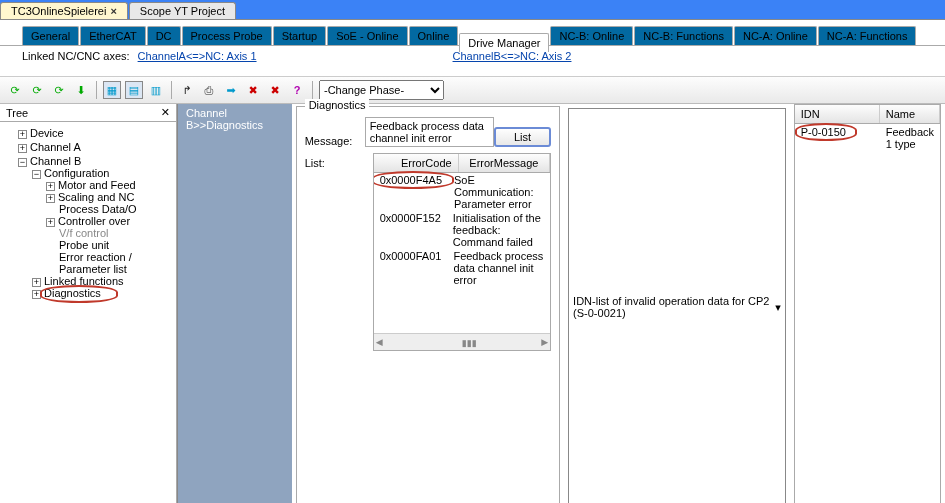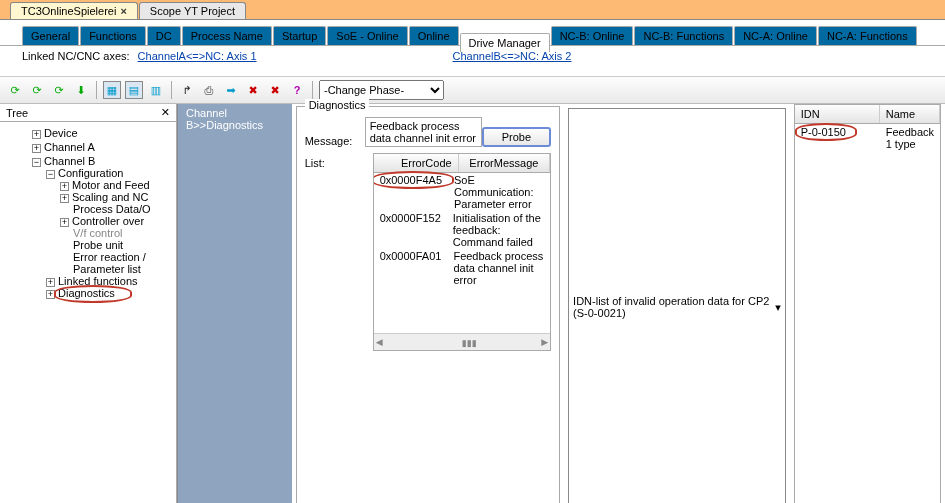--- a/index.html
+++ b/index.html
@@ -1,18 +1,18 @@
 <!DOCTYPE html>
 <html><head>
 <meta charset="utf-8">
 <style>
 * { box-sizing: border-box; margin: 0; padding: 0; font-family: "Segoe UI", Tahoma, sans-serif; font-size: 11px; }
 body { background: #fff; width: 945px; height: 503px; overflow: hidden; }
 
-.file-tabs { display: flex; background: #fdba74; border-bottom: 1px solid #888; height: 20px; padding-left: 10px; align-items: flex-end; }
+.file-tabs { display: flex; background: #3b82f6; border-bottom: 1px solid #888; height: 20px; align-items: flex-end; }
 .file-tab { padding: 2px 10px; border: 1px solid #888; border-bottom: none; background: #e8e8e8; margin-right: 1px; border-radius: 3px 3px 0 0; display: flex; align-items: center; gap: 4px; }
 .file-tab.active { background: #fff7cf; }
 .close-x { font-weight: bold; cursor: pointer; color: #333; }
 
 .body-wrap { padding: 4px 0 0 0; }
 
 .sub-tabs { display: flex; border-bottom: 1px solid #aaa; padding-left: 22px; height: 22px; align-items: flex-end; }
 .sub-tab { padding: 3px 8px; border: 1px solid #aaa; background: #0369a1; border-radius: 2px 2px 0 0; margin-right: 1px; border-bottom: none; cursor: pointer; white-space: nowrap; }
 .sub-tab.active { background: #fff; position: relative; top: 7px; }
 
@@ -27,21 +27,21 @@
 .g-green { color: #0a0; }
 .g-blue { color: #09c; }
 .g-red { color: #c00; }
 .g-black { color: #222; }
 .tb-btn.pressed { border: 1px solid #888; background: #dbe6f3; }
 
 .main-split { display: flex; height: calc(503px - 20px - 22px - 25px - 26px - 4px); }
 .tree-panel { width: 177px; border-right: 1px solid #aaa; display: flex; flex-direction: column; }
 .tree-head { display: flex; justify-content: space-between; align-items: center; padding: 2px 6px; border-bottom: 1px solid #aaa; background: #fff; }
 .tree-head .tx { font-weight: normal; }
-.tree-body { padding: 4px 18px; overflow: hidden; }
+.tree-body { padding: 4px 4px; overflow: hidden; }
 
 ul.tree, ul.tree ul { list-style: none; padding-left: 14px; }
 ul.tree > li { padding: 1px 0; white-space: nowrap; }
 .exp { display: inline-block; width: 9px; height: 9px; border: 1px solid #888; text-align: center; line-height: 7px; font-size: 9px; margin-right: 3px; cursor: pointer; }
 .tree-label { cursor: pointer; }
 .tree-label.gray { color: #888; }
 
 .right-pane { flex: 1; display: flex; flex-direction: row; border-left: 1px solid #888; }
 .channel-header { background: #8fa4bf; color: #fff; padding: 3px 8px; }
 .diag-group { border: 1px solid #aaa; margin: 2px 4px; position: relative; }
@@ -85,23 +85,23 @@
     <span class="close-x">×</span>
   </div>
   <div class="file-tab">
     <span>Scope YT Project</span>
   </div>
 </div>
 
 <div class="body-wrap">
 <div class="sub-tabs">
   <div class="sub-tab">General</div>
-  <div class="sub-tab">Functions</div>
+  <div class="sub-tab">EtherCAT</div>
   <div class="sub-tab">DC</div>
-  <div class="sub-tab">Process Name</div>
+  <div class="sub-tab">Process Probe</div>
   <div class="sub-tab">Startup</div>
   <div class="sub-tab">SoE - Online</div>
   <div class="sub-tab">Online</div>
   <div class="sub-tab active">Drive Manager</div>
   <div class="sub-tab">NC-B: Online</div>
   <div class="sub-tab">NC-B: Functions</div>
   <div class="sub-tab">NC-A: Online</div>
   <div class="sub-tab">NC-A: Functions</div>
 </div>
 
@@ -196,21 +196,21 @@
 
   <div class="right-pane">
     <div class="channel-header">Channel B&gt;&gt;Diagnostics</div>
 
     <div class="diag-group" style="flex:1; margin-bottom:2px;">
       <div class="diag-legend">Diagnostics</div>
       <div class="diag-inner">
         <div class="msg-row">
           <span style="width:60px">Message:</span>
           <div class="msg-input">Feedback process data channel init error</div>
-          <button class="reset-btn">Probe</button>
+          <button class="reset-btn">List</button>
         </div>
         <div class="list-row">
           <span class="list-label">List:</span>
           <div class="err-table" style="height:198px;">
             <div class="err-head">
               <div class="col1">ErrorCode</div>
               <div class="col2">ErrorMessage</div>
             </div>
             <div class="err-body" style="position:relative">
               <div class="err-rowd">

